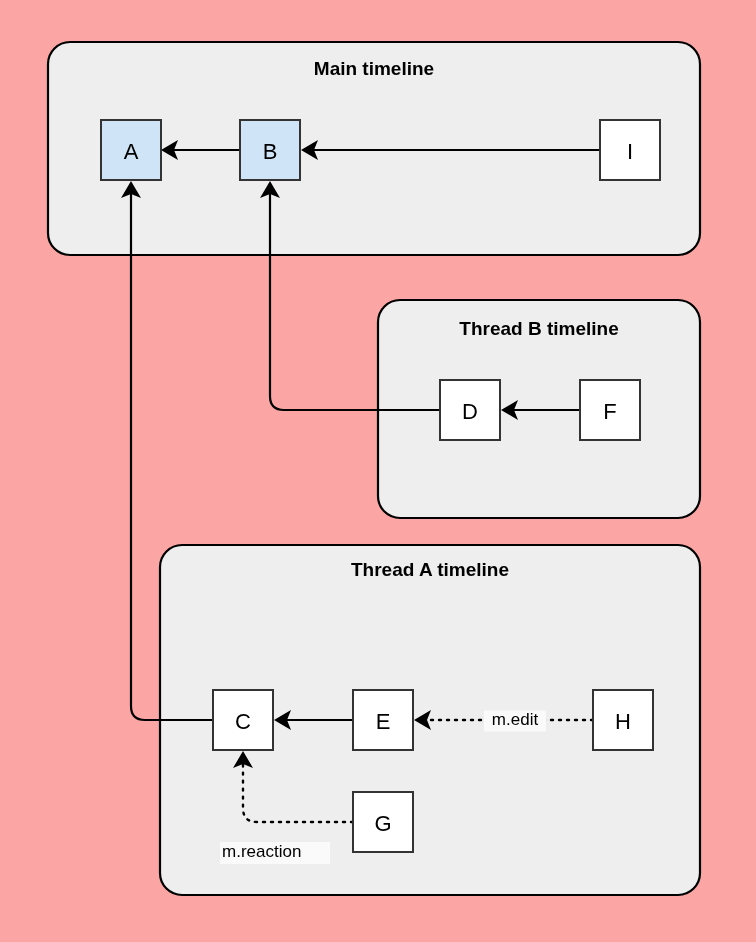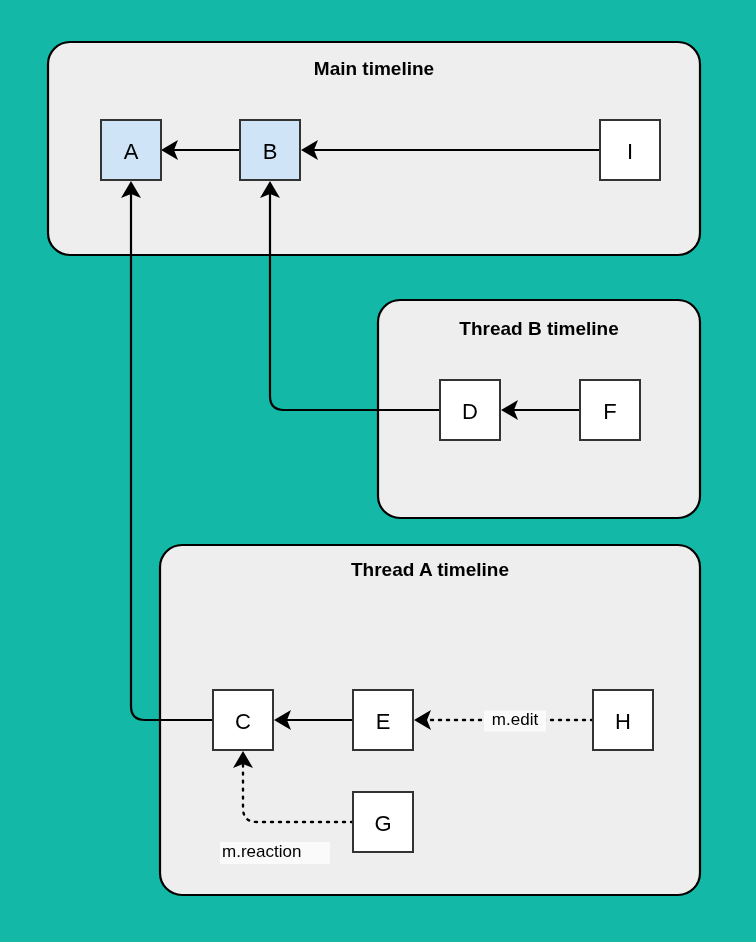--- a/index.html
+++ b/index.html
@@ -4,21 +4,21 @@
 <style>
   html, body {
     margin: 0;
     padding: 0;
     background: #ffffff;
   }
   #canvas {
     position: relative;
     width: 756px;
     height: 942px;
-    background: #14b8a6;
+    background: #fca5a5;
     font-family: "Liberation Sans", sans-serif;
     overflow: hidden;
   }
   svg.layer {
     position: absolute;
     left: 0;
     top: 0;
     width: 756px;
     height: 942px;
   }

